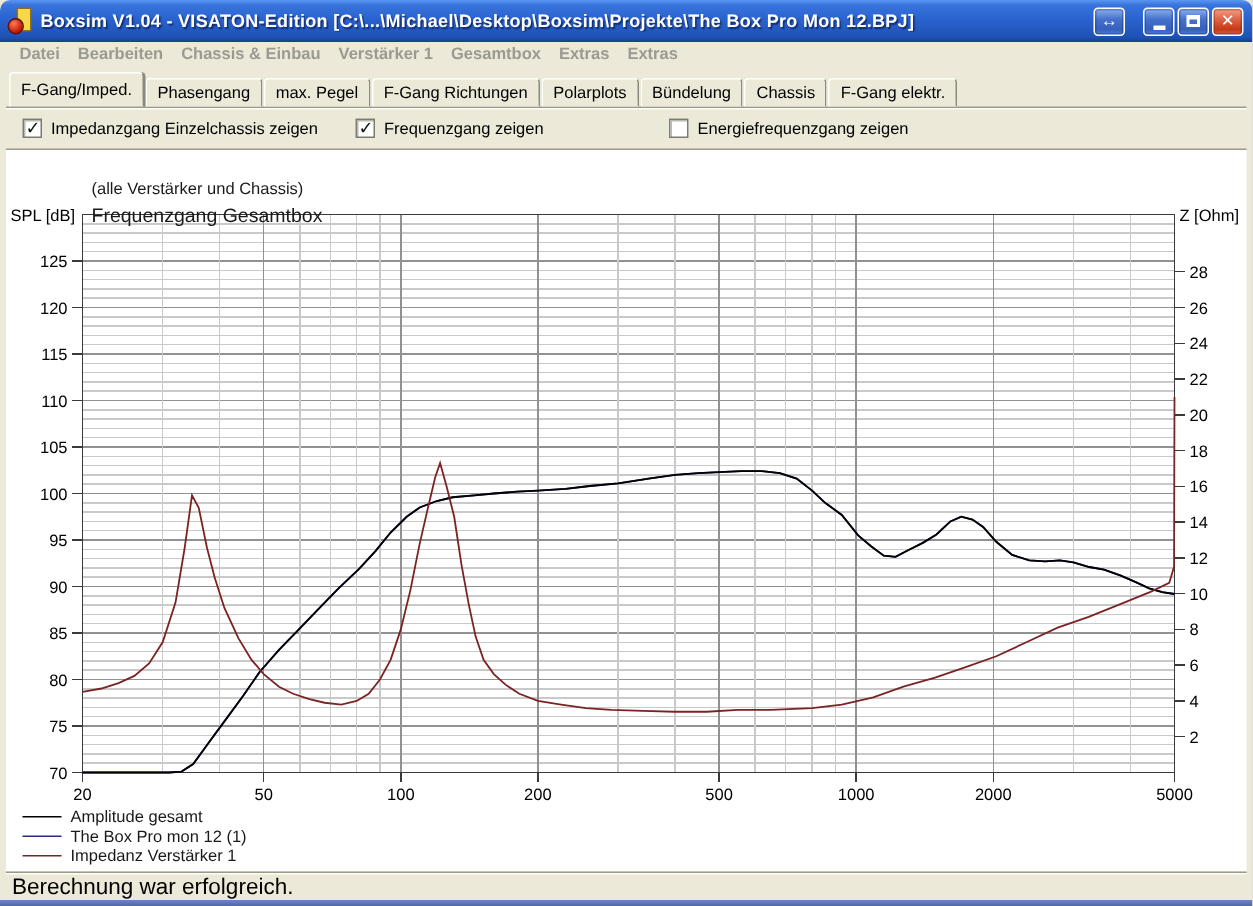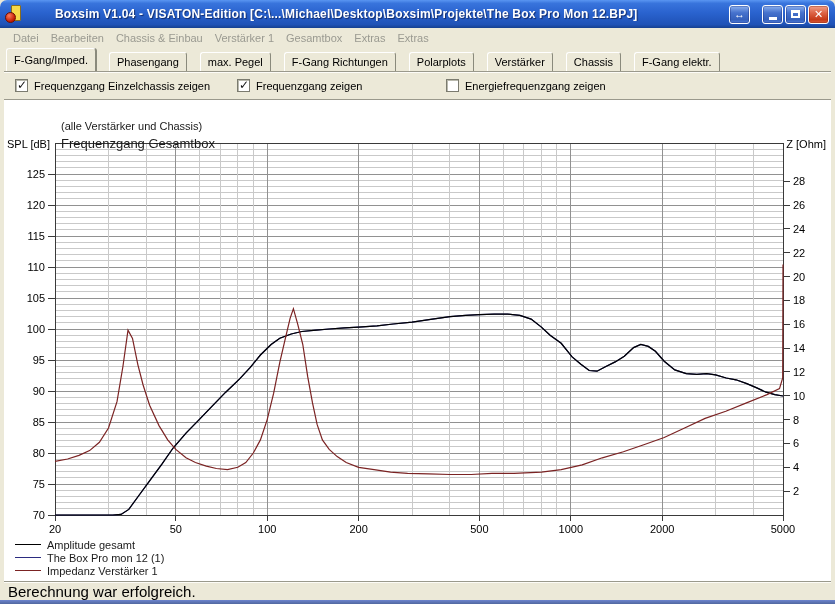--- a/index.html
+++ b/index.html
@@ -18,42 +18,42 @@
   .titlebar{
     position:absolute;left:0;top:0;right:0;height:28px;z-index:31;
     background:linear-gradient(180deg,#5a96f2 0%,#3874dc 12%,#2a63cf 45%,#1f52b6 88%,#16408f 100%);
     border-radius:7px 7px 0 0;display:flex;align-items:center;padding:0 6px 0 5px;
   }
   .app-icon{position:relative;width:18px;height:18px;margin-right:4px;flex:none;}
   .app-icon .book{position:absolute;right:2px;top:0;width:10px;height:16px;background:#f6d84a;border:1px solid #8a6d1d;border-radius:1px;}
   .app-icon .ball{position:absolute;left:0;bottom:0;width:11px;height:11px;border-radius:50%;
       background:radial-gradient(circle at 35% 30%,#ff7a5a,#c01800 70%);border:1px solid #6d0d00;}
   .title-text{flex:1;color:#fff;font-weight:bold;font-size:12px;white-space:nowrap;overflow:hidden;
-      text-shadow:1px 1px 1px rgba(0,0,30,.55);letter-spacing:.2px;margin-left:28px;}
+      text-shadow:1px 1px 1px rgba(0,0,30,.55);letter-spacing:.2px;}
   .winbtns{display:flex;align-items:center;flex:none;}
   .winbtn{
     width:21px;height:19px;margin-left:2px;border-radius:3px;border:1px solid #fff;
     background:linear-gradient(180deg,#8bb0ee 0%,#4672cd 40%,#3560bb 80%,#4e7ad6 100%);
     color:#fff;font-size:11px;font-weight:bold;display:flex;align-items:center;justify-content:center;
     box-shadow:inset 0 0 0 1px rgba(20,40,120,.35);cursor:default;line-height:1;
   }
   .winbtn.resize{margin-right:10px;}
   .winbtn.close{background:linear-gradient(180deg,#f0a088 0%,#dd6547 40%,#c63a18 80%,#d95e3d 100%);box-shadow:inset 0 0 0 1px rgba(120,20,0,.35);}
   .winbtn .min-glyph{display:block;width:8px;height:3px;background:#fff;margin-top:9px;}
   .winbtn .max-glyph{display:block;width:9px;height:8px;border:2px solid #fff;border-top-width:3px;}
   
   .menubar{position:absolute;left:4px;right:4px;top:28px;height:20px;background:#ECE9D8;
-      display:flex;align-items:center;padding-left:3px;z-index:5;}
+      display:flex;padding-left:3px;z-index:5;font-weight:bold;}
   .menuitem{color:#9a9a91;padding:2px 6px;white-space:nowrap;}
   
   .tabbar{position:absolute;left:4px;right:4px;top:48px;height:23px;display:flex;align-items:flex-end;padding-left:2px;z-index:5;}
   .tab{
     position:relative;height:19px;padding:0 7px;display:flex;align-items:center;white-space:nowrap;
     background:#ECE9D8;border:1px solid #8a8a7c;border-bottom:none;border-radius:3px 3px 0 0;
-    border-top-color:#fff;border-left-color:#fff;margin-right:13px;color:#000;
+    border-top-color:#fff;border-left-color:#fff;margin-right:1px;color:#000;
   }
   .tab.active{height:23px;z-index:6;box-shadow:1px 0 0 #8a8a7c;}
   
   .optionpanel{
     position:absolute;left:4px;right:4px;top:71px;height:29px;background:#ECE9D8;
     border-top:1px solid #9a998c;border-bottom:1px solid #9a998c;
     box-shadow:inset 0 1px 0 #fdfcf7;
   }
   .cbitem{position:absolute;top:7px;display:flex;align-items:center;}
   .cbbox{width:13px;height:13px;background:#fff;border:1px solid #7b7b6f;
@@ -110,31 +110,31 @@
       <span class="menuitem">Extras</span>
       <span class="menuitem">Extras</span>
     </div>
 
   <div class="tabbar">
       <span class="tab active">F-Gang/Imped.</span>
       <span class="tab">Phasengang</span>
       <span class="tab">max. Pegel</span>
       <span class="tab">F-Gang Richtungen</span>
       <span class="tab">Polarplots</span>
-      <span class="tab">Verstärker</span>
+      <span class="tab">Bündelung</span>
       <span class="tab">Chassis</span>
       <span class="tab">F-Gang elektr.</span>
     </div>
 
   <div class="optionpanel">
       <span class="cbitem" style="left: 11px;">
         <span class="cbbox">
           <span class="tick">✓</span>
         </span>
-        <span>Frequenzgang Einzelchassis zeigen</span>
+        <span>Impedanzgang Einzelchassis zeigen</span>
       </span>
       <span class="cbitem" style="left: 233px;">
         <span class="cbbox">
           <span class="tick">✓</span>
         </span>
         <span>Frequenzgang zeigen</span>
       </span>
       <span class="cbitem" style="left: 442px;">
         <span class="cbbox"></span>
         <span>Energiefrequenzgang zeigen</span>

